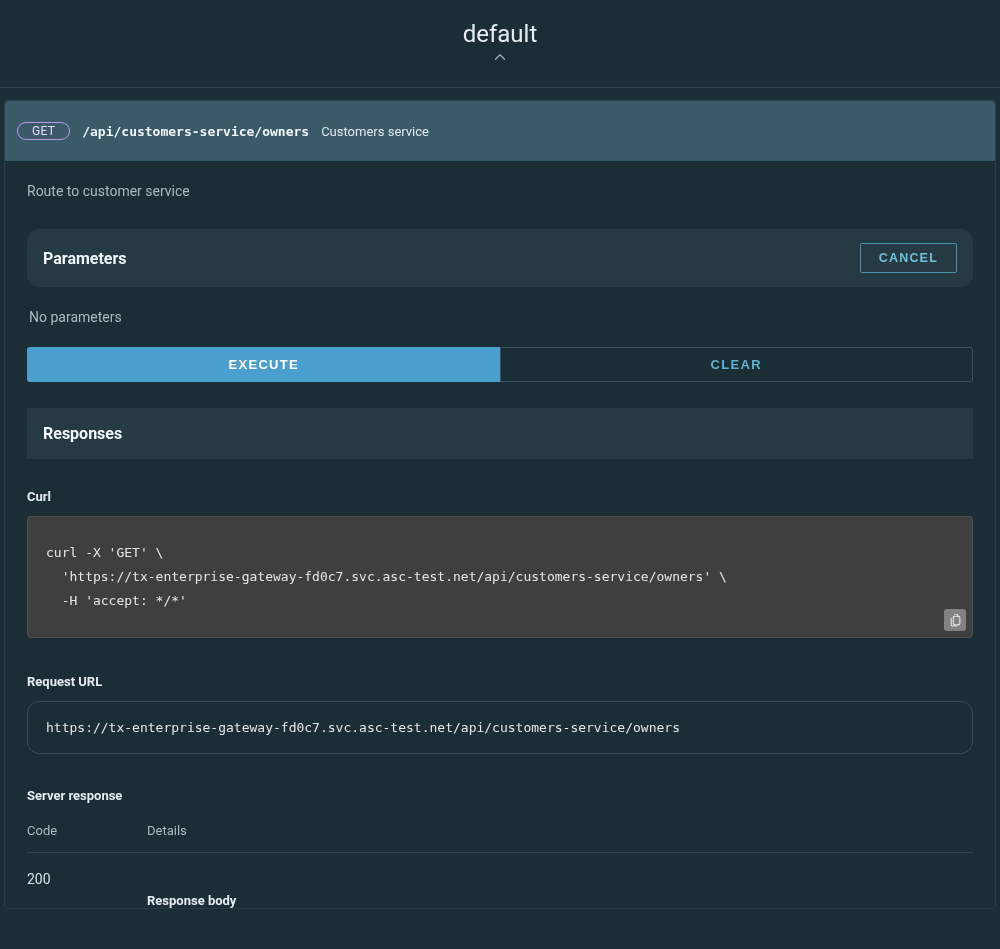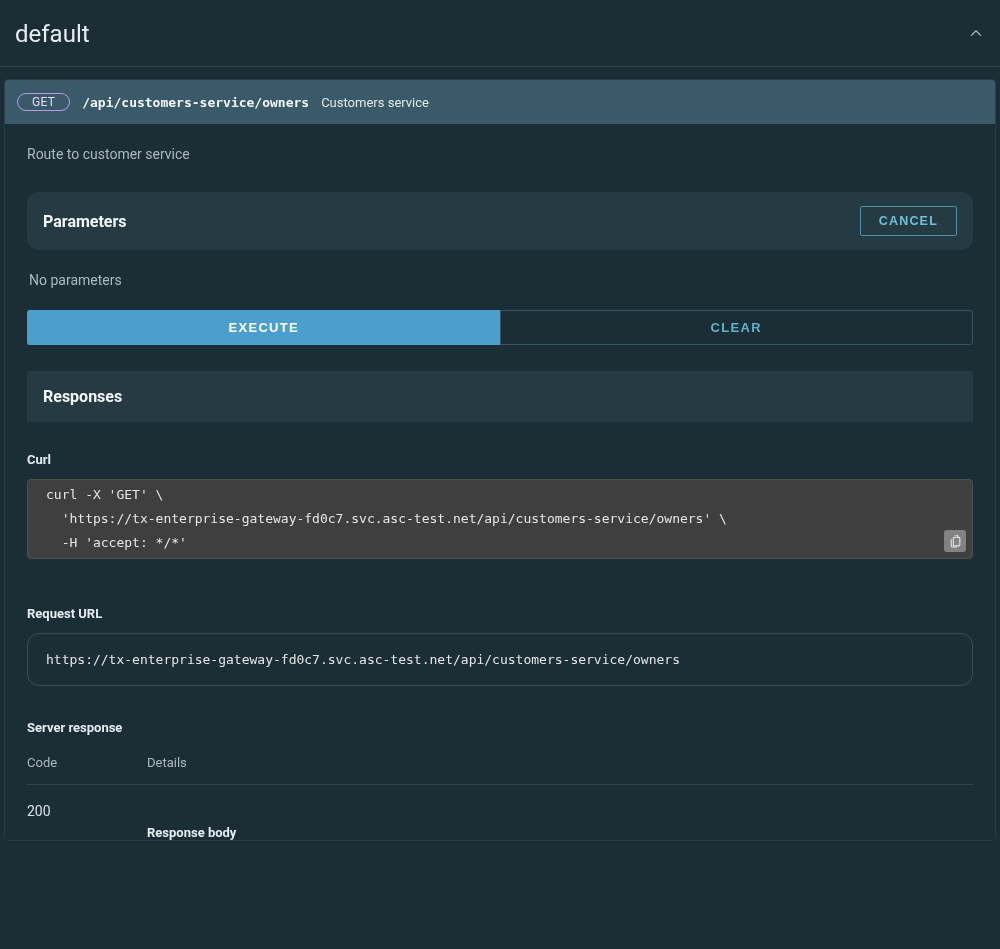--- a/index.html
+++ b/index.html
@@ -12,39 +12,40 @@
   }
   body { padding: 0; }
 
   .section-header {
     display: flex;
     align-items: center;
     justify-content: space-between;
     padding: 20px 15px 18px 15px;
     border-bottom: 1px solid rgba(255,255,255,0.10);
     cursor: pointer;
+    flex-direction: column;
   }
   .section-title {
     font-size: 24px;
     font-weight: 400;
     color: #e6edf1;
   }
   .chevron-up {
     color: #a6b2b8;
   }
 
   .op-container {
     margin: 12px 4px 0 4px;
     border: 1px solid #273e47;
     border-radius: 4px;
     background: #1b2e35;
   }
   .op-header {
     background: #3a5a6a;
-    padding: 13px 12px;
+    padding: 21px 12px;
     display: flex;
     align-items: center;
     gap: 12px;
     cursor: pointer;
     border-radius: 3px 3px 0 0;
   }
   .method-badge {
     border: 1px solid #b89ae6;
     color: #e7d9ff;
     border-radius: 10px;
@@ -153,27 +154,27 @@
     font-weight: 700;
     color: #e6edf1;
     margin-bottom: 12px;
   }
 
   .code-block {
     position: relative;
     background: #3f3f3f;
     border: 1px solid #4f4f4f;
     border-radius: 4px;
-    padding: 3px 18px;
+    padding: 24px 18px;
     font-family: ui-monospace, SFMono-Regular, Menlo, Consolas, monospace;
     font-size: 13px;
     line-height: 1.85;
     white-space: pre;
     color: #e6e6e6;
-    margin-bottom: 47px;
+    margin-bottom: 36px;
     overflow-x: auto;
   }
   .copy-btn {
     position: absolute;
     bottom: 6px;
     right: 6px;
     width: 22px;
     height: 22px;
     background: #828282;
     border: none;

